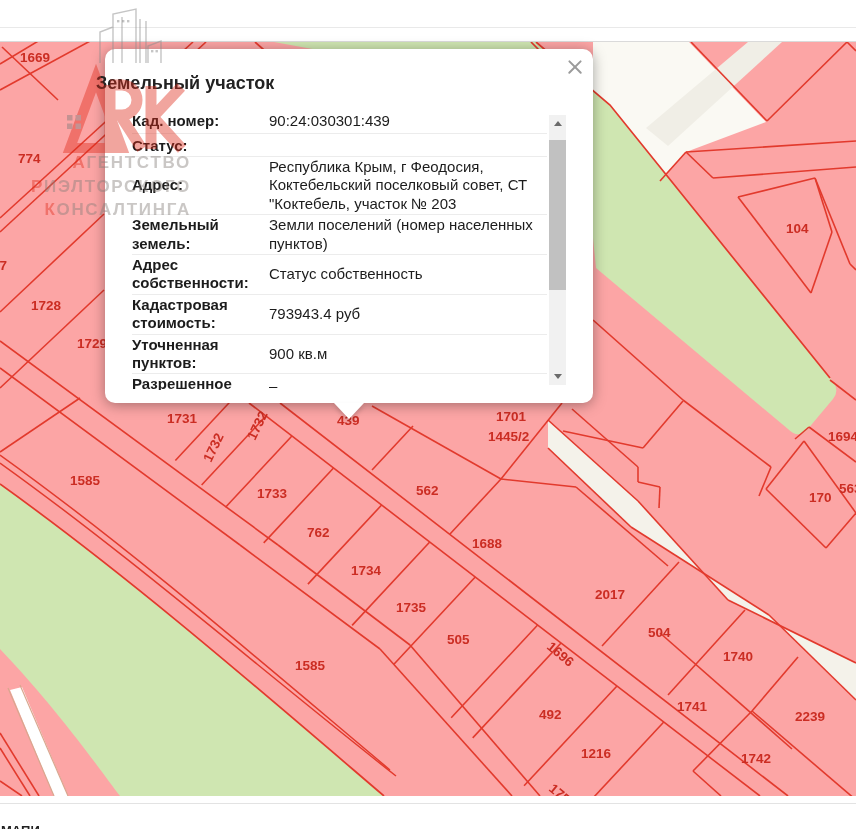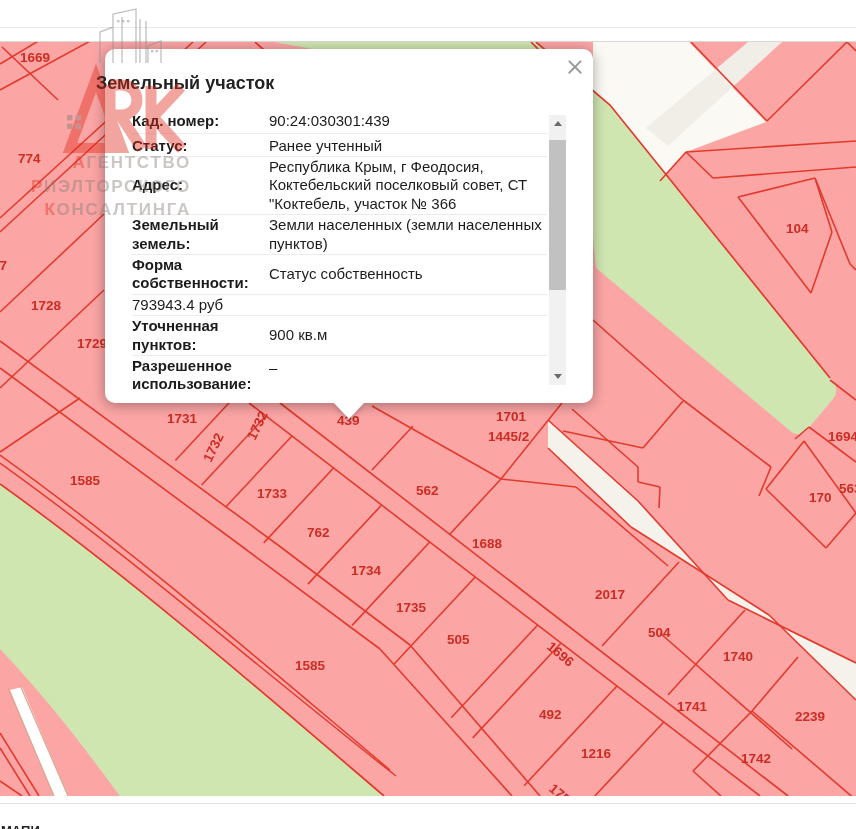--- a/index.html
+++ b/index.html
@@ -176,35 +176,35 @@
       <div style="transform:rotate(45deg);"></div>
       <div style="transform:rotate(-45deg);"></div>
     </div>
 <div id="ptable">
  <div class="row" style="min-height:20.5px;">
         <div class="l"><b>Кад. номер</b>:</div>
         <div class="v">90:24:030301:439</div>
       </div>
  <div class="row" style="min-height:20.5px;align-items:flex-end;">
         <div class="l"><b>Статус</b>:</div>
-        <div class="v">Ранее учтенный</div>
       </div>
  <div class="row">
         <div class="l"><b>Адрес</b>:</div>
-        <div class="v">Республика Крым, г Феодосия, Коктебельский поселковый совет, СТ "Коктебель, участок № 366</div>
+        <div class="v">Республика Крым, г Феодосия, Коктебельский поселковый совет, СТ "Коктебель, участок № 203</div>
       </div>
  <div class="row">
         <div class="l"><b>Земельный земель</b>:</div>
-        <div class="v">Земли населенных (земли населенных пунктов)</div>
-      </div>
- <div class="row">
-        <div class="l"><b>Форма собственности</b>:</div>
+        <div class="v">Земли поселений (номер населенных пунктов)</div>
+      </div>
+ <div class="row">
+        <div class="l"><b>Адрес собственности</b>:</div>
         <div class="v">Статус собственность</div>
       </div>
  <div class="row">
+        <div class="l"><b>Кадастровая стоимость</b>:</div>
         <div class="v">793943.4 руб</div>
       </div>
  <div class="row">
         <div class="l"><b>Уточненная пунктов</b>:</div>
         <div class="v">900 кв.м</div>
       </div>
  <div class="row" style="align-items:flex-start;">
         <div class="l"><b>Разрешенное использование</b>:</div>
         <div class="v" style="padding-top:2px;">–</div>
       </div>

